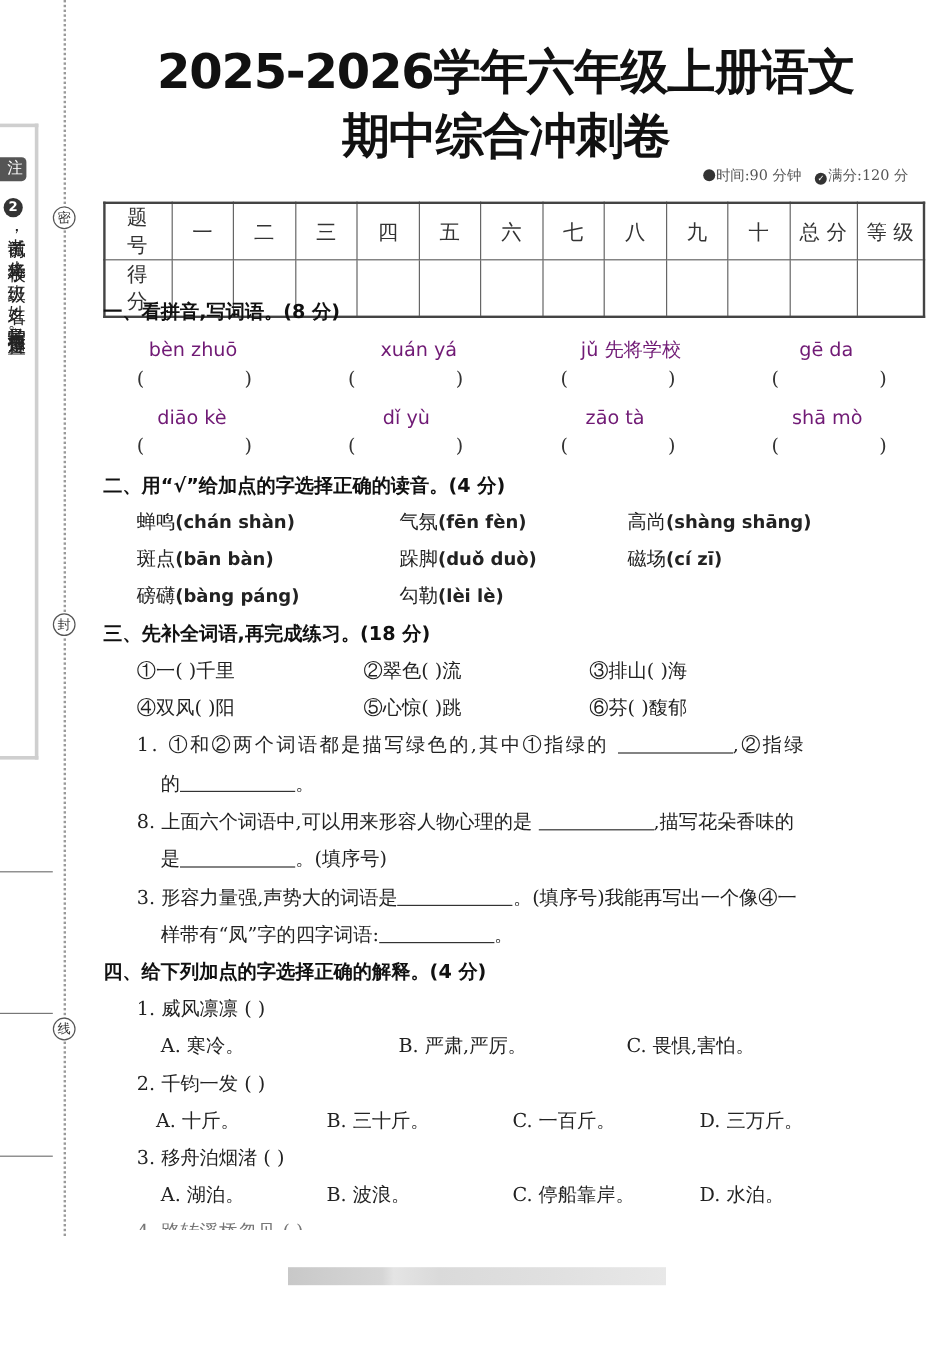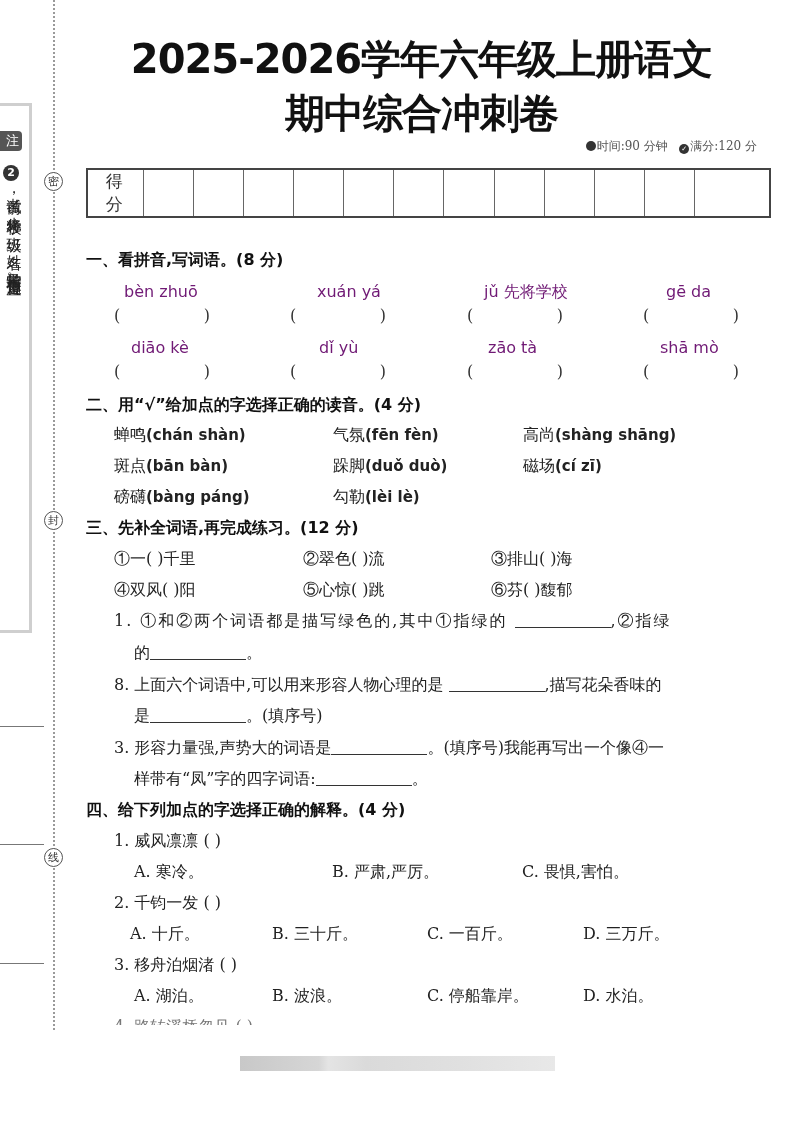--- a/index.html
+++ b/index.html
@@ -56,20 +56,35 @@
 
 <div class="title l1">2025-2026学年六年级上册语文</div>
 <div class="title l2">期中综合冲刺卷</div>
 <div class="meta">
   <span class="ic"></span><span>时间:90 分钟</span>
   &nbsp;&nbsp;<span class="ic">✓</span><span>满分:120 分</span>
 </div>
 
 <table class="score-table">
   <tbody>
+      <tr>
+    <td class="hd">题 号</td>
+    <td>一</td>
+    <td>二</td>
+    <td>三</td>
+    <td>四</td>
+    <td>五</td>
+    <td>六</td>
+    <td>七</td>
+    <td>八</td>
+    <td>九</td>
+    <td>十</td>
+    <td style="width:56px">总 分</td>
+    <td style="width:56px">等 级</td>
+  </tr>
   <tr>
     <td class="hd">得 分</td>
     <td></td>
     <td></td>
     <td></td>
     <td></td>
     <td></td>
     <td></td>
     <td></td>
     <td></td>
@@ -126,21 +141,21 @@
 <div class="sec" style="top:395px">二、用“√”给加点的字选择正确的读音。(4 分)</div>
 <div class="row" style="left:114px;top:425px"><span>蝉鸣</span><span class="py">(chán   shàn)</span></div>
 <div class="row" style="left:333px;top:425px"><span>气氛</span><span class="py">(fēn   fèn)</span></div>
 <div class="row" style="left:523px;top:425px"><span>高尚</span><span class="py">(shàng   shāng)</span></div>
 <div class="row" style="left:114px;top:456px"><span>斑点</span><span class="py">(bān   bàn)</span></div>
 <div class="row" style="left:333px;top:456px"><span>跺脚</span><span class="py">(duǒ   duò)</span></div>
 <div class="row" style="left:523px;top:456px"><span>磁场</span><span class="py">(cí   zī)</span></div>
 <div class="row" style="left:114px;top:487px"><span>磅礴</span><span class="py">(bàng   páng)</span></div>
 <div class="row" style="left:333px;top:487px"><span>勾勒</span><span class="py">(lèi   lè)</span></div>
 
-<div class="sec" style="top:518px">三、先补全词语,再完成练习。(12 分)</div>
+<div class="sec" style="top:518px">三、先补全词语,再完成练习。(18 分)</div>
 <div class="row" style="left:114px;top:549px">①一(        )千里</div>
 <div class="row" style="left:303px;top:549px">②翠色(        )流</div>
 <div class="row" style="left:491px;top:549px">③排山(        )海</div>
 <div class="row" style="left:114px;top:580px">④双风(        )阳</div>
 <div class="row" style="left:303px;top:580px">⑤心惊(        )跳</div>
 <div class="row" style="left:491px;top:580px">⑥芬(        )馥郁</div>
 
 <div class="row" style="left:114px;top:611px;letter-spacing:2px">
   <span>1. ①和②两个词语都是描写绿色的,其中①指绿的</span> <span class="blank"></span><span>,②指绿</span>
 </div>

